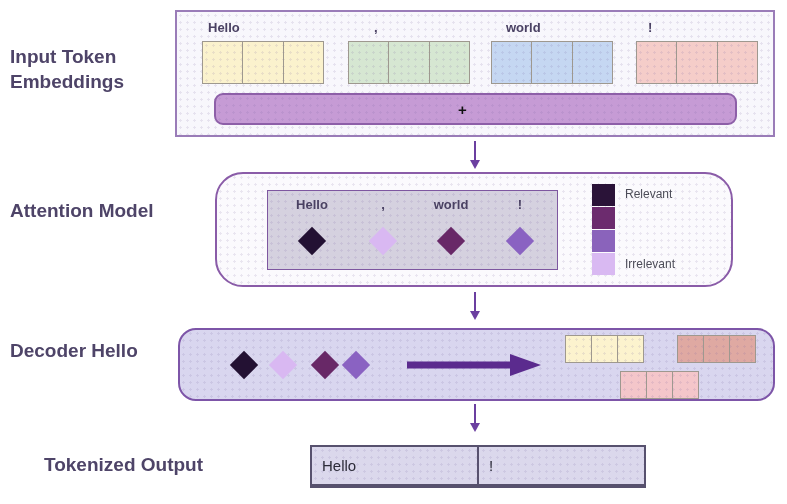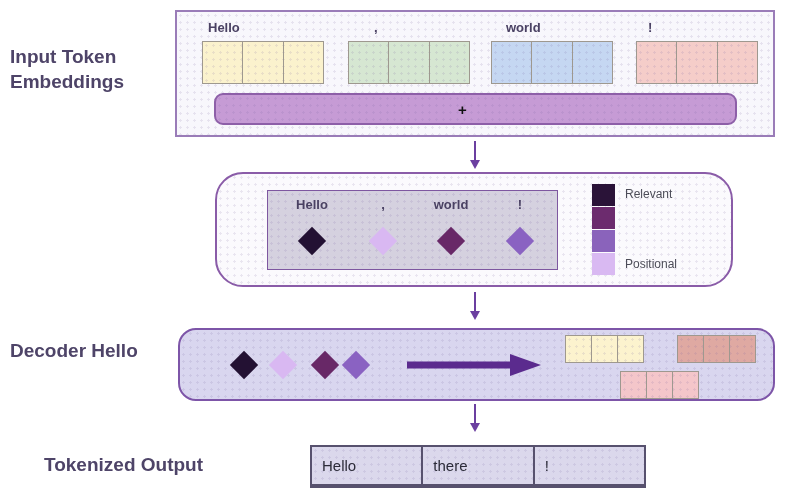--- a/index.html
+++ b/index.html
@@ -86,20 +86,21 @@
     padding-left:10px; font-size:15px; color:#2b2b38;
   }
   .output-table .out-cell:first-child { border-left:none; }
 </style>
 </head>
 <body>
 
 <div id="stage">
 
   <div class="section-label" style="top:44px;">Input Token Embeddings</div>
+  <div class="section-label" style="top:198px;">Attention Model</div>
   <div class="section-label" style="top:338px;">Decoder Hello</div>
   <div class="section-label" style="top:452px; width:260px;margin-left:34px;">Tokenized Output</div>
 
   <div class="input-box dotted">
     <span class="token-label" style="left:31px;">Hello</span>
     <span class="token-label" style="left:197px;">,</span>
     <span class="token-label" style="left:329px;">world</span>
     <span class="token-label" style="left:471px;">!</span>
 
     <div class="cells input-cells dotted" style="left: 25px; background-color: rgb(251, 242, 205);">
@@ -144,21 +145,21 @@
       <div class="diamond" style="left: 105px; background-color: rgb(217, 184, 242);"></div>
       <div class="diamond" style="left: 173px; background-color: rgb(104, 40, 103);"></div>
       <div class="diamond" style="left: 242px; background-color: rgb(138, 98, 194);"></div>
     </div>
 
     <div class="legend-square" style="top: 10px; background-color: rgb(42, 19, 56);"></div>
     <div class="legend-square" style="top: 33px; background-color: rgb(108, 43, 110);"></div>
     <div class="legend-square" style="top: 56px; background-color: rgb(138, 99, 187);"></div>
     <div class="legend-square" style="top: 79px; background-color: rgb(217, 185, 242);"></div>
     <span class="legend-label" style="top:13px;">Relevant</span>
-    <span class="legend-label" style="top:83px;">Positional</span>
+    <span class="legend-label" style="top:83px;">Irrelevant</span>
   </div>
 
   <svg class="v-arrow" style="top:292px;" viewBox="0 0 14 28">
     <line x1="7" y1="0" x2="7" y2="20" stroke="#6b3fa0" stroke-width="2"></line>
     <polygon points="2,19 12,19 7,28" fill="#6b3fa0"></polygon>
   </svg>
 
   <div class="decoder-box dotted">
     <div class="diamond" style="left: 54px; background-color: rgb(35, 17, 51);"></div>
     <div class="diamond" style="left: 93px; background-color: rgb(217, 184, 242);"></div>
@@ -187,17 +188,16 @@
       </div>
   </div>
 
   <svg class="v-arrow" style="top:404px;" viewBox="0 0 14 28">
     <line x1="7" y1="0" x2="7" y2="20" stroke="#6b3fa0" stroke-width="2"></line>
     <polygon points="2,19 12,19 7,28" fill="#6b3fa0"></polygon>
   </svg>
 
   <div class="output-table dotted">
     <div class="out-cell">Hello</div>
-    <div class="out-cell">there</div>
     <div class="out-cell">!</div>
   </div>
 
 </div>
 
 </body></html>

